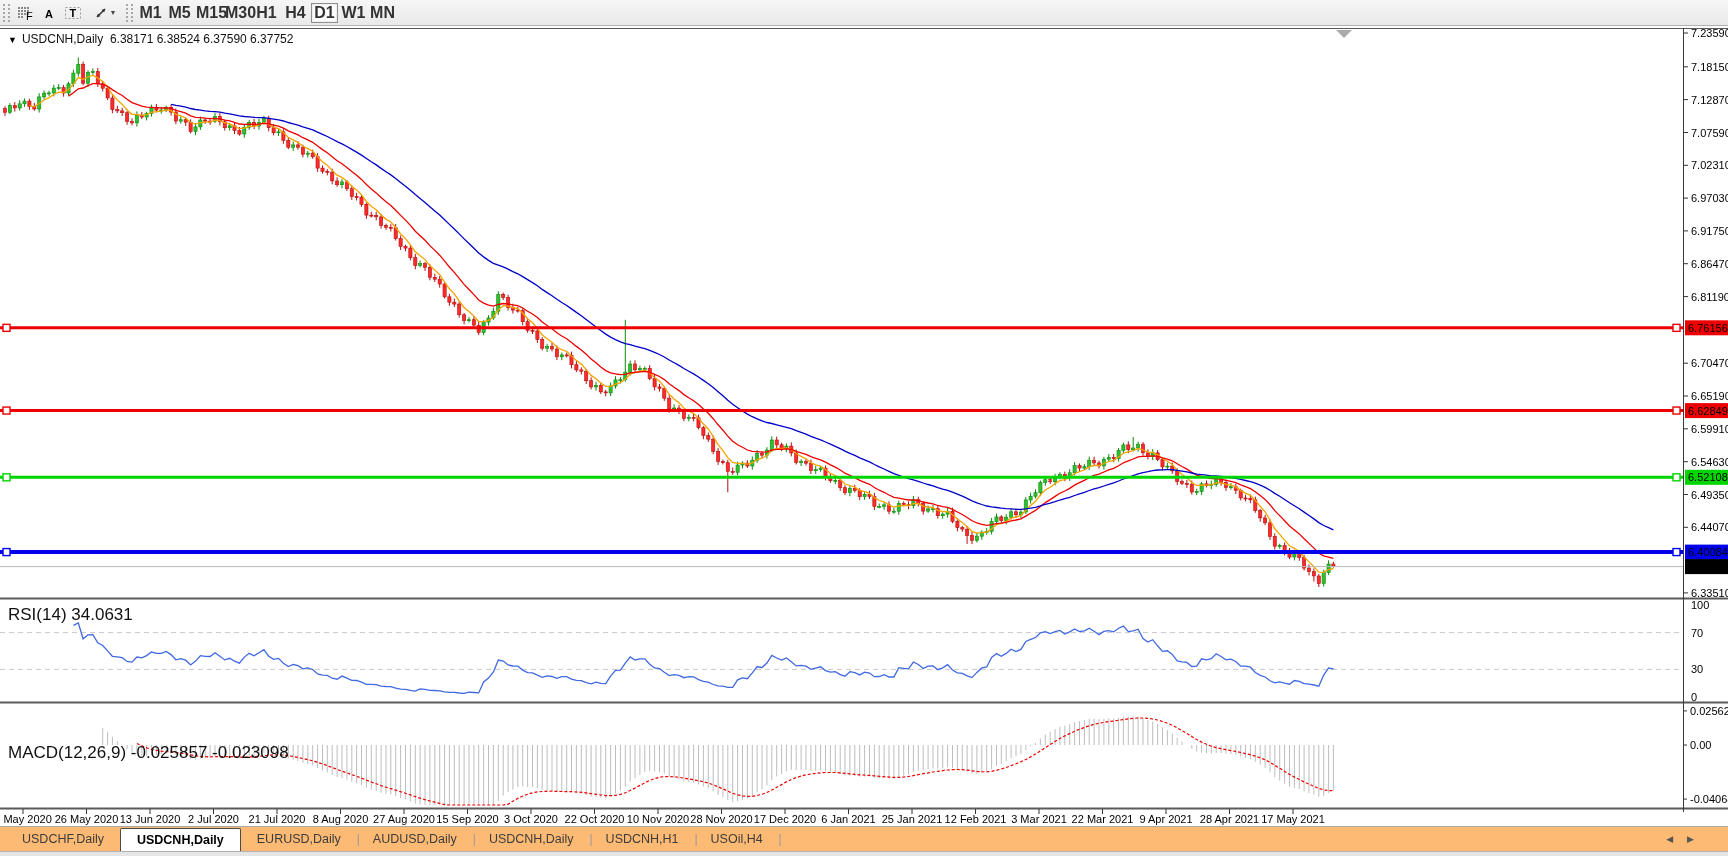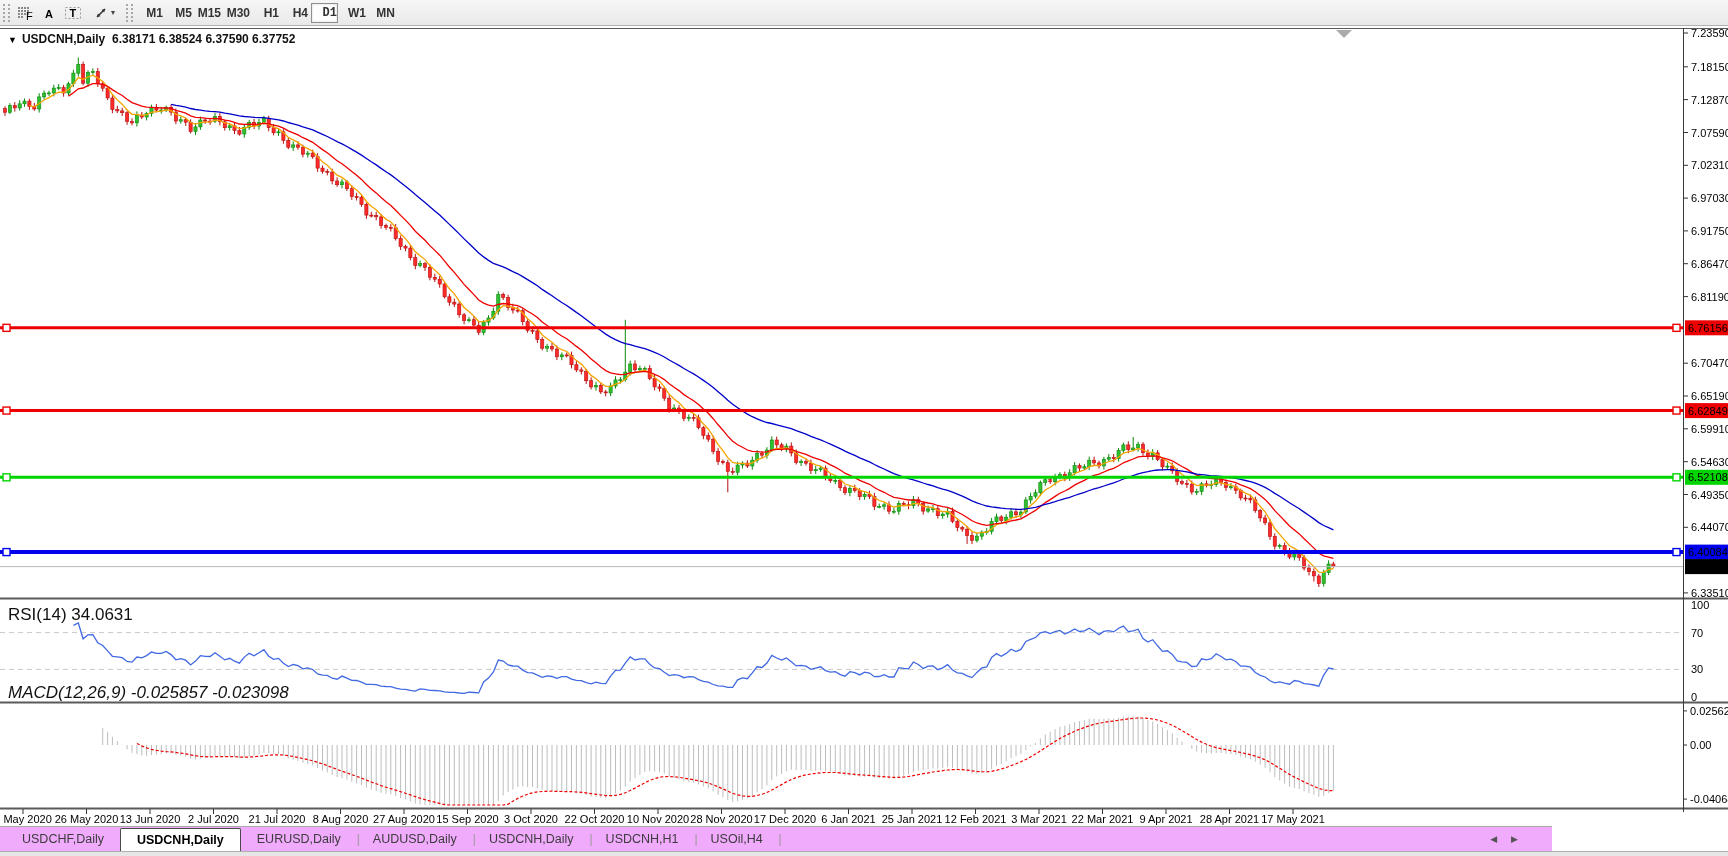--- a/index.html
+++ b/index.html
@@ -8,34 +8,34 @@
   
   .toolbar { height:26px; width:1728px; background:linear-gradient(#f6f6f6,#e9e9e9);
     border-bottom:1px solid #b0b0b0; display:flex; align-items:center; }
   .tb-handle { width:7px; height:18px; margin:0 3px;
     border-left:2px dotted #a8a8a8; border-right:2px dotted #a8a8a8; }
   .tb-btn { height:22px; min-width:24px; border:1px solid transparent; background:transparent;
     display:flex; align-items:center; justify-content:center; cursor:default;
     font-family:"Liberation Sans",sans-serif; }
   .tf-group { display:flex; align-items:center; }
   .tf-btn { height:20px; width:27px; margin:16px 1px; border:1px solid transparent;
-    background:transparent; font-size:12px; font-weight:bold; color:#333;
-    font-family:"Liberation Sans",sans-serif; text-align:right; line-height:18px; }
-  .tf-btn.active { background:#fdfdfd; border:1px solid #8f8f8f; box-shadow:inset 0 0 2px #ccc;font-family:Liberation Mono, monospace; }
+    background:transparent; font-size:16px; font-weight:bold; color:#333;
+    font-family:"Liberation Sans",sans-serif; text-align:center; line-height:18px; }
+  .tf-btn.active { background:#fdfdfd; border:1px solid #8f8f8f; box-shadow:inset 0 0 2px #ccc; }
   .caret { font-size:8px; color:#444; margin-left:2px; }
   
   .chartzone { position:relative; width:1728px; height:800px; background:#fff; }
   .chartzone svg { position:absolute; left:0; top:0; }
   .overlay-label { position:absolute; font-size:17px; color:#111; white-space:pre; z-index:5; }
-  #chartTitle { left:8px; top:6px; font-size:12px; font-weight:bold; }
+  #chartTitle { left:8px; top:6px; font-size:12px; font-weight:normal; }
   #chartTitle .sym-caret { font-size:9px; margin-right:5px; color:#000; }
   #rsiLabel { left:8px; top:579px; }
-  #macdLabel { left:8px; top:657px;font-style:italic; }
+  #macdLabel { left:8px; top:717px; }
   
-  .tabbar { height:25px; width:1552px; background:#f0abfc; border-top:1px solid #a8a8a8;
+  .tabbar { height:25px; width:1728px; background:#fdba74; border-top:1px solid #a8a8a8;
     display:flex; align-items:stretch; padding-left:6px; position:relative; }
   .tab { display:flex; align-items:center; padding:0 16px; font-size:12.5px; color:#3c3c3c;
     position:relative; cursor:default; }
   .tab:not(.active)::after { content:"|"; position:absolute; right:-3px; color:#999; font-size:12px; }
   .tab.active { background:#fff; border:1px solid #4a4a4a; border-bottom:none; font-weight:bold;
     color:#000; border-radius:2px 2px 0 0; margin-top:1px; }
   .tab-scroll { position:absolute; right:34px; top:0; height:100%; display:flex;
     align-items:center; gap:14px; color:#555; font-size:9px; }
   .tab-scroll span { cursor:default; }
   .statusbar { height:5px; width:1728px; background:#e6e6e6; border-top:1px solid #b0b0b0; }

